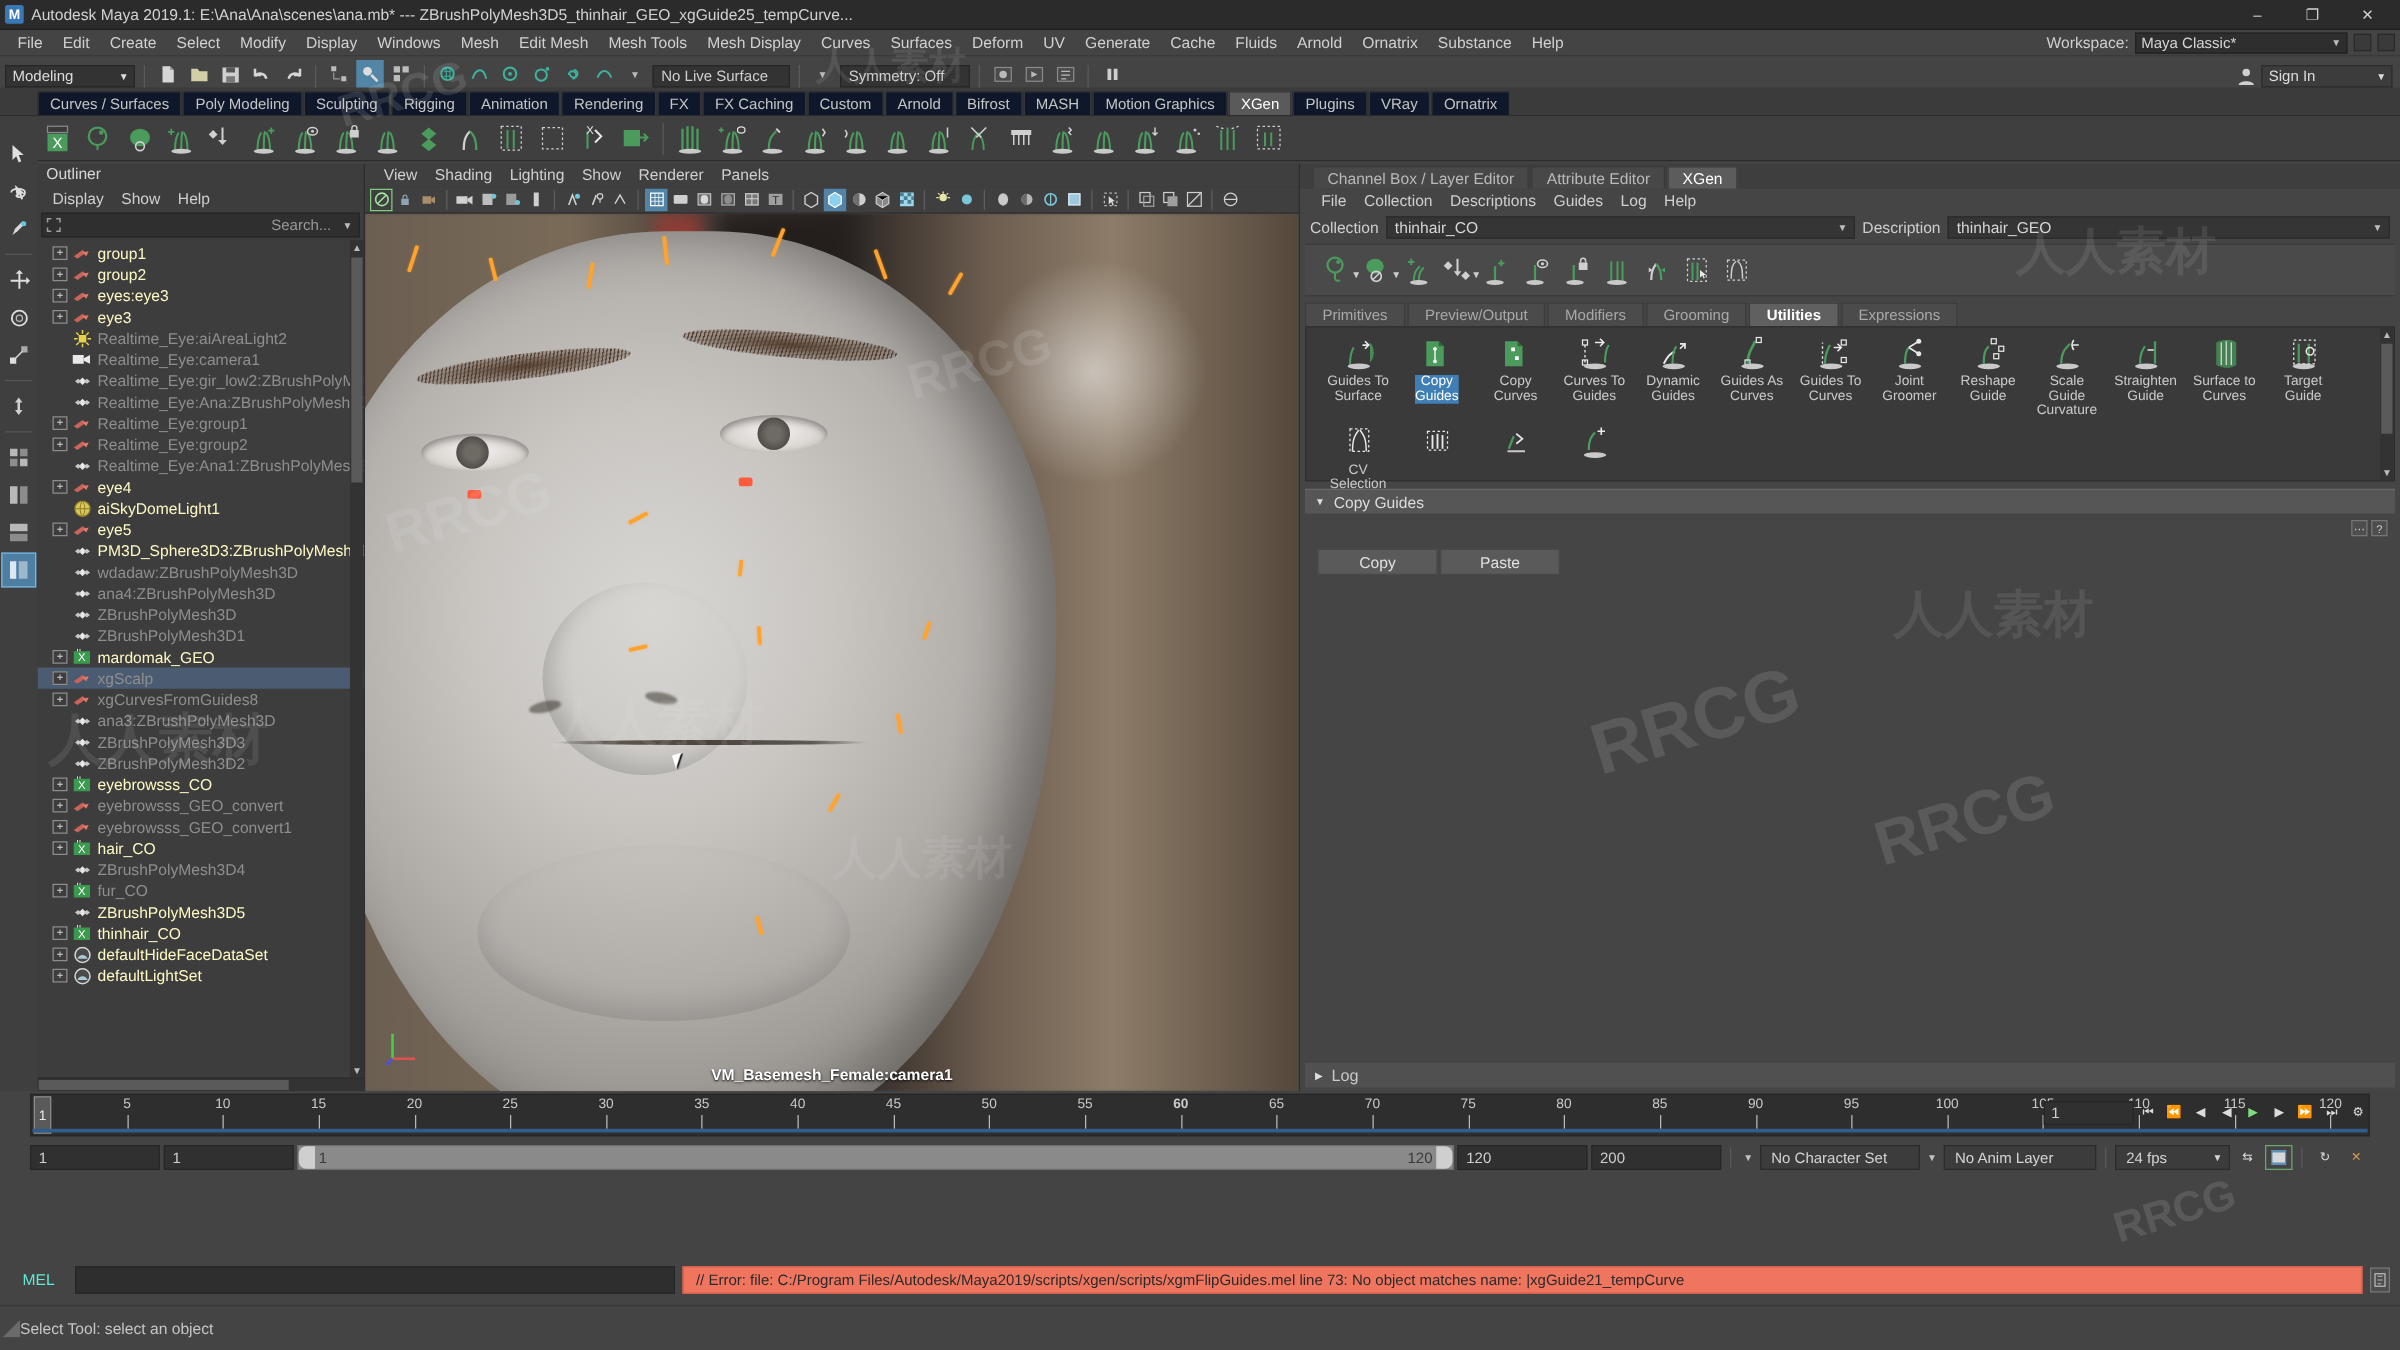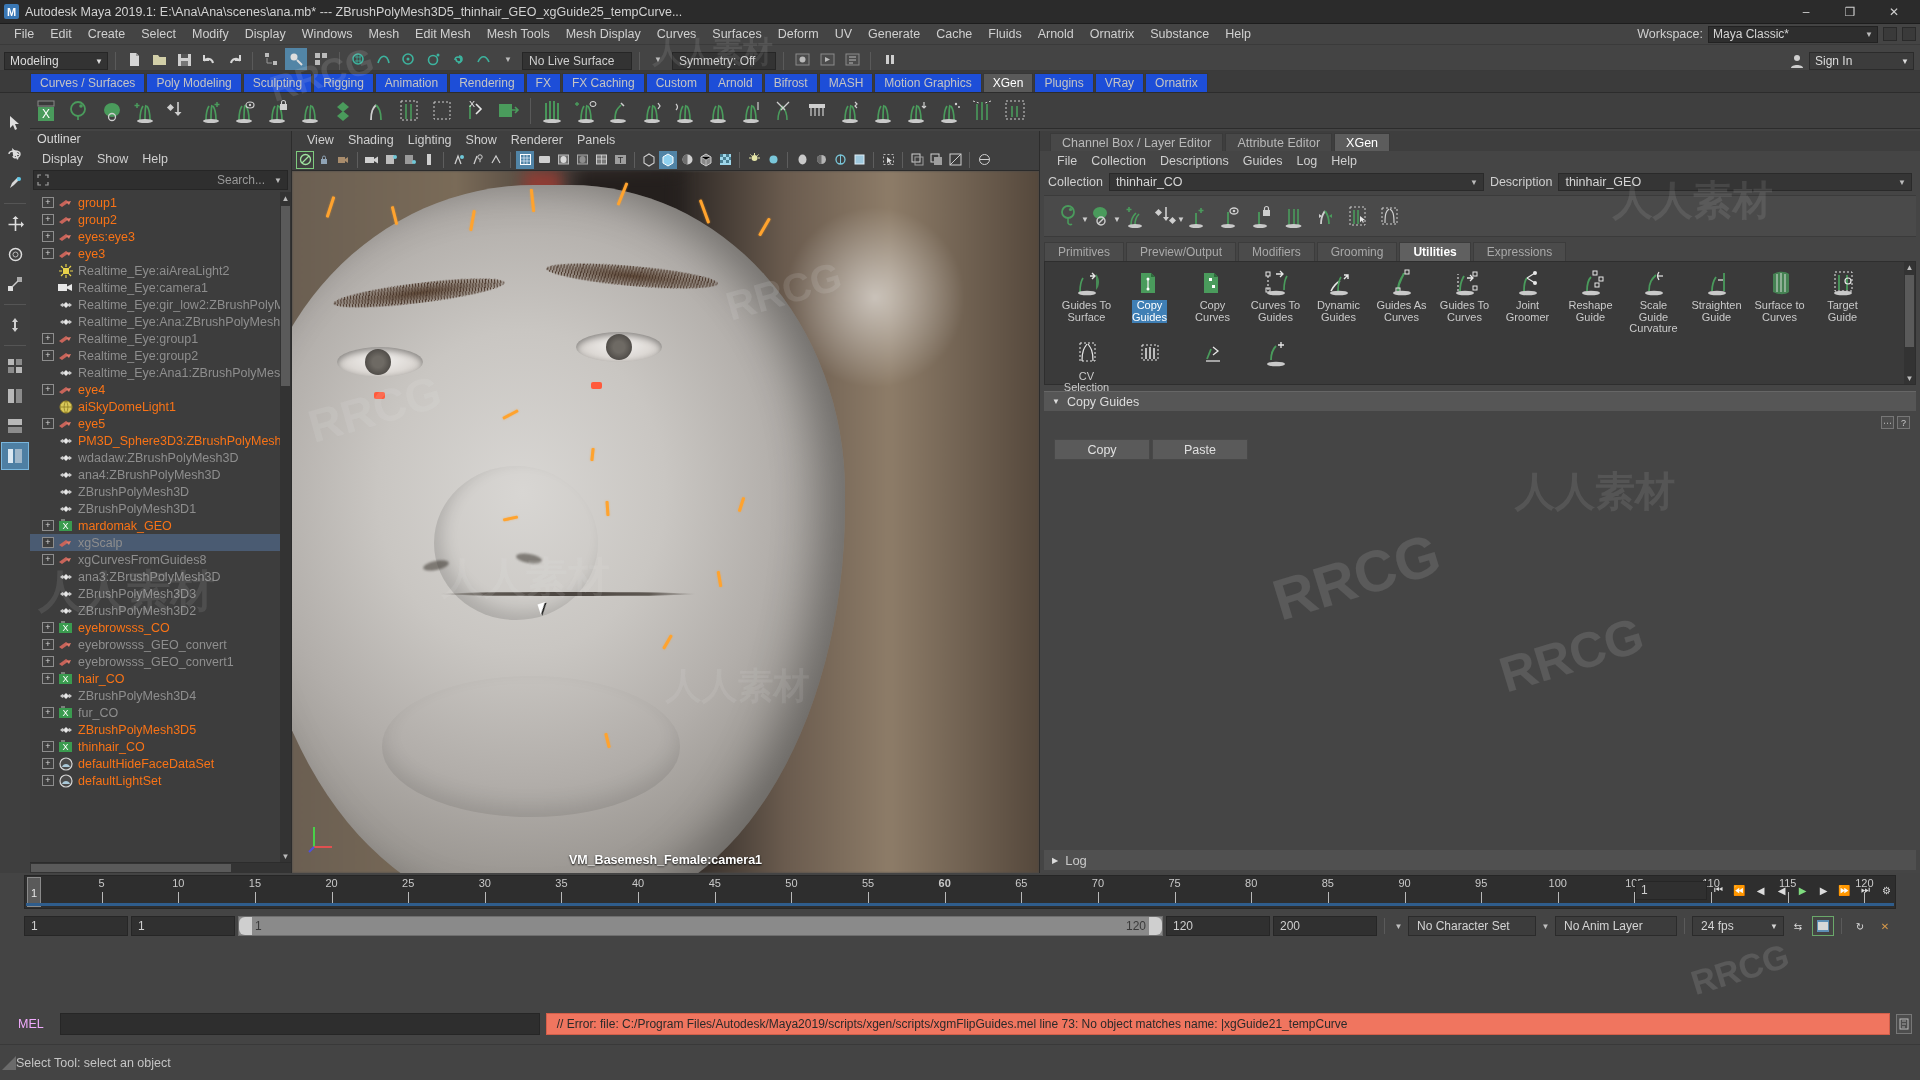--- a/index.html
+++ b/index.html
@@ -35,21 +35,21 @@
   .sep{width:1px;height:18px;background:#5a5a5a;margin:0 4px;}
   .tbtn{width:22px;height:22px;background:transparent;display:flex;align-items:center;justify-content:center;position:relative;}
   .tbtn.on{background:#5285a6;}
   .fieldbox{height:18px;background:#333;border:1px solid #262626;font-size:12px;color:#cfcfcf;display:flex;align-items:center;padding:0 6px;}
   .signin{margin-left:auto;display:flex;align-items:center;gap:4px;padding-right:6px;}
   .sign-select{width:105px;height:18px;background:#3c3c3c;border:1px solid #2b2b2b;font-size:12px;color:#dcdcdc;display:flex;align-items:center;padding:0 5px;position:relative;}
   .sign-select .arrow{position:absolute;right:4px;font-size:8px;}
 
   
   .shelftabs{height:22px;background:#3b3b3b;display:flex;align-items:flex-end;padding-left:30px;border-bottom:1px solid #2c2c2c;}
-  .shelftab{height:19px;line-height:19px;padding:0 9px;font-size:12px;color:#c4c4c4;background:#1d4ed8;border:1px solid #373737;border-bottom:none;margin-right:1px;}
+  .shelftab{height:19px;line-height:19px;padding:0 9px;font-size:12px;color:#c4c4c4;background:#0f172a;border:1px solid #373737;border-bottom:none;margin-right:1px;}
   .shelftab.active{background:#5a5a5a;color:#fff;}
 
   
   .shelficons{height:36px;background:#3f3f3f;display:flex;align-items:center;padding-left:30px;gap:1px;border-bottom:1px solid #2c2c2c;overflow:hidden;}
   .shelficon{width:32px;height:32px;display:flex;align-items:center;justify-content:center;flex:none;}
   .shelfsep{width:1px;height:26px;background:#595959;margin:0 5px;flex:none;}
 
   
   .leftrail{position:absolute;left:0;top:107px;width:30px;bottom:138px;background:#3f3f3f;}
   .railbtn{width:28px;height:28px;margin:2px 1px;display:flex;align-items:center;justify-content:center;}
@@ -67,21 +67,21 @@
   .out-search{height:20px;margin:2px 3px;background:#2f2f2f;border:1px solid #262626;display:flex;align-items:center;position:relative;}
   .out-search .sicn{width:18px;height:18px;display:flex;align-items:center;justify-content:center;}
   .out-search .sph{position:absolute;right:22px;font-size:12px;color:#9a9a9a;}
   .out-search .sarr{position:absolute;right:5px;font-size:8px;color:#bbb;}
   .out-list{flex:1;overflow:hidden;position:relative;background:#3d3d3d;padding-top:2px;}
   .out-row{height:17px;display:flex;align-items:center;padding-left:12px;font-size:12.5px;white-space:nowrap;}
   .out-row.sel{background:#4a5b72;}
   .plus{width:12px;height:11px;border:1px solid #8d8d8d;color:#d6d6d6;font-size:9px;line-height:9px;text-align:center;margin-right:4px;flex:none;background:#3d3d3d;}
   .plus.hidden{visibility:hidden;}
   .oicn{width:15px;height:13px;margin-right:5px;flex:none;display:flex;align-items:center;justify-content:center;}
-  .oname{color:#f97316;}
+  .oname{color:#fef9c3;}
   .oname.dim{color:#8e8e8e;}
   .out-scroll{position:absolute;right:0;top:0;bottom:0;width:11px;background:#333;}
   .out-scroll .thumb{position:absolute;left:1px;right:1px;top:12px;height:50px;background:#5a5a5a;}
   .out-hscroll{height:11px;background:#333;border-top:1px solid #2c2c2c;position:relative;}
   .out-hscroll .hthumb{position:absolute;left:1px;top:1px;bottom:1px;width:200px;background:#5a5a5a;}
 
   
   .vpwrap{flex:1;display:flex;flex-direction:column;background:#333;border-right:1px solid #2c2c2c;position:relative;min-width:0;}
   .vp-menu{height:18px;background:#3f3f3f;display:flex;align-items:center;padding-left:8px;gap:0;}
   .vp-menu span{padding:0 7px;font-size:12.5px;color:#cfcfcf;}
@@ -144,21 +144,21 @@
   .rangebar{flex:1;height:20px;background:#8a8a8a;border:1px solid #6e6e6e;position:relative;display:flex;align-items:center;}
   .rangebar .lh{position:absolute;left:0;top:0;bottom:0;width:13px;background:#cfcfcf;border-radius:6px 0 0 6px;}
   .rangebar .rh{position:absolute;right:0;top:0;bottom:0;width:13px;background:#cfcfcf;border-radius:0 6px 6px 0;}
   .rangebar .lv{position:absolute;left:16px;font-size:12px;color:#3a3a3a;}
   .rangebar .rv{position:absolute;right:16px;font-size:12px;color:#3a3a3a;}
   .csel{height:20px;background:#3c3c3c;border:1px solid #2b2b2b;font-size:12px;color:#d4d4d4;display:flex;align-items:center;padding:0 8px;}
   .cdrop{width:13px;height:20px;display:flex;align-items:center;justify-content:center;font-size:8px;color:#c0c0c0;}
 
   
   .cmdline{position:absolute;left:0;right:0;bottom:36px;height:40px;background:#444;display:flex;align-items:center;padding:0 8px;gap:6px;}
-  .mellbl{font-size:12.5px;color:#f0abfc;padding:0 10px;}
+  .mellbl{font-size:12.5px;color:#5eead4;padding:0 10px;}
   .melfield{width:480px;height:22px;background:#2e2e2e;border:1px solid #262626;}
   .errbar{flex:1;height:22px;background:#f0755f;border:1px solid #d35f4a;display:flex;align-items:center;padding:0 10px;font-size:12px;color:#2a2a2a;overflow:hidden;white-space:nowrap;}
   .errsq{width:16px;height:20px;border:1px solid #777;background:#4d4d4d;display:flex;align-items:center;justify-content:center;}
   .statusbar{position:absolute;left:0;right:0;bottom:0;height:36px;background:#444;border-top:1px solid #393939;display:flex;align-items:center;padding-left:16px;}
   .statustext{font-size:12.5px;color:#c5c5c5;}
   .helpnub{position:absolute;left:2px;bottom:10px;width:14px;height:14px;background:#6b6b6b;clip-path:polygon(0 100%,100% 0,100% 100%);}
 
   
   .bg-blur{position:absolute;inset:0;background:
     radial-gradient(circle at 78% 18%, rgba(255,255,255,.55), transparent 11%),

